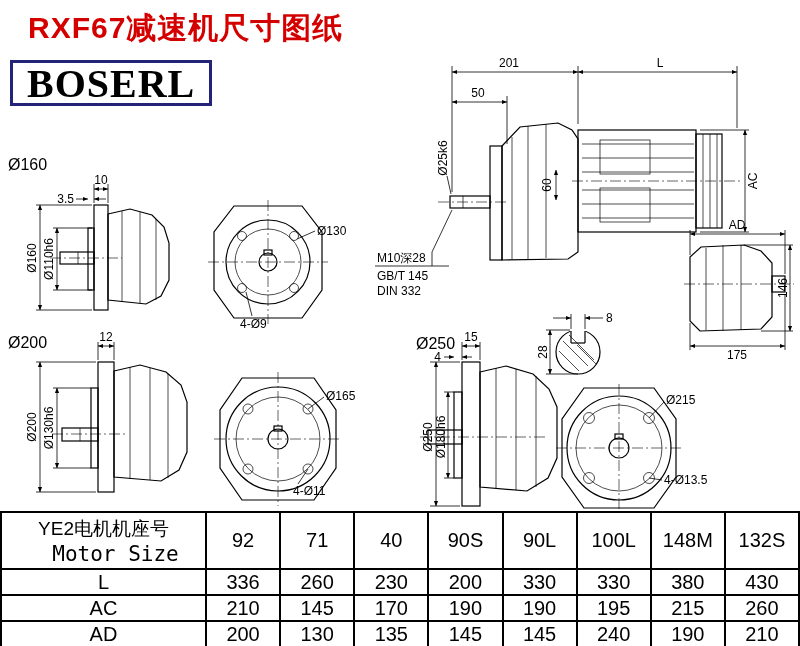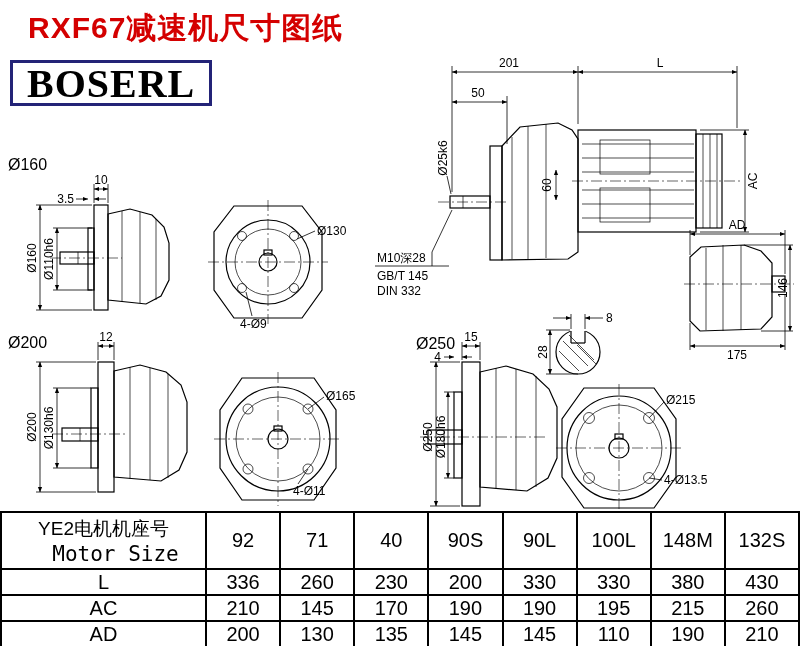--- a/index.html
+++ b/index.html
@@ -317,20 +317,20 @@
         <td>215</td>
         <td>260</td>
       </tr>
       <tr class="drow">
         <td>AD</td>
         <td>200</td>
         <td>130</td>
         <td>135</td>
         <td>145</td>
         <td>145</td>
-        <td>110</td>
+        <td>240</td>
         <td>190</td>
         <td>210</td>
       </tr>
     </tbody>
   </table>
 
 </div>
 
 </body></html>

